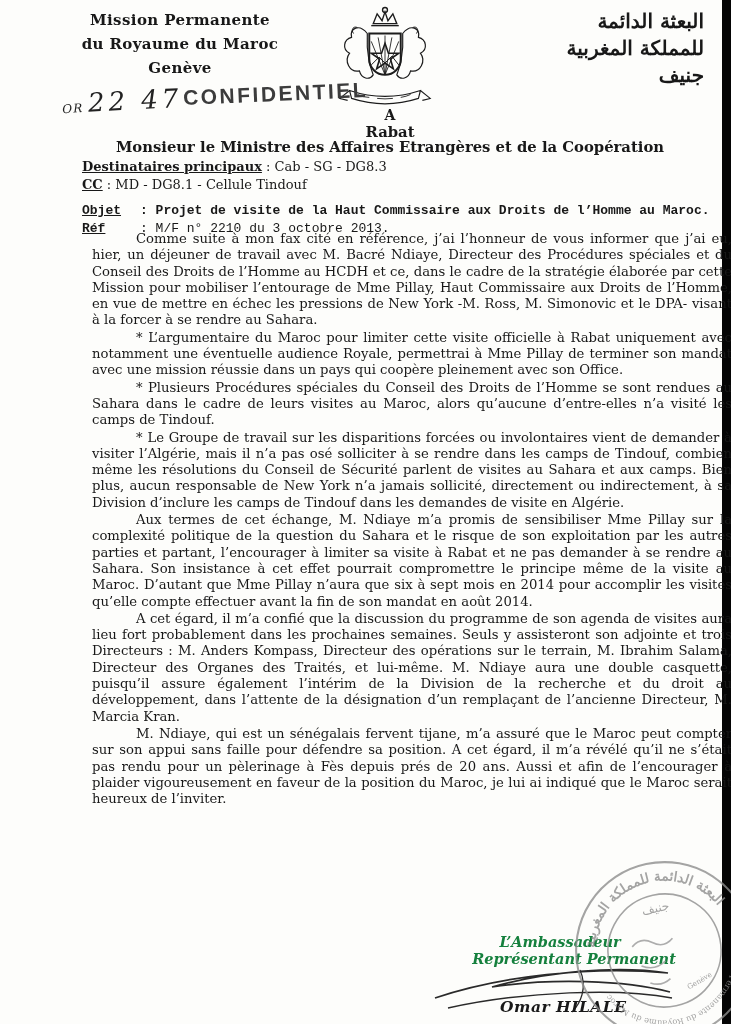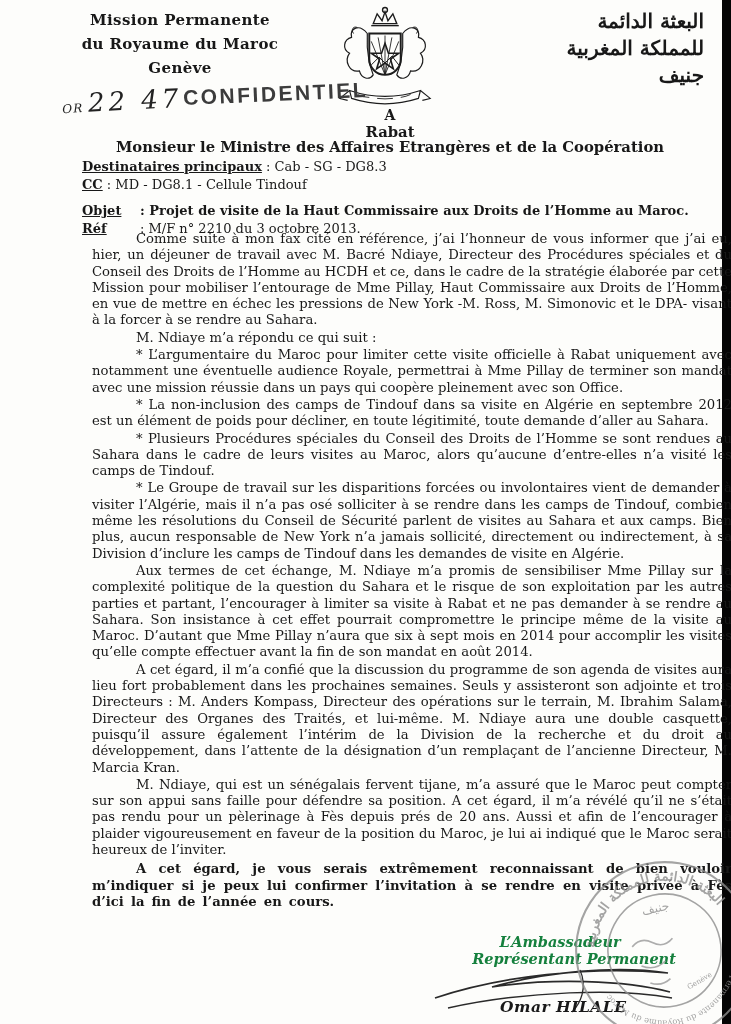--- a/index.html
+++ b/index.html
@@ -25,21 +25,21 @@
   .dateline{position:absolute;top:95px;left:455px;font-weight:bold;font-size:14.5px;}
 
   
   .address{position:absolute;top:108px;left:70px;width:640px;text-align:center;font-weight:bold;
            font-size:14.8px;line-height:15.5px;}
   .address .to{font-size:14px;}
 
   
   .routing{position:absolute;top:158px;left:62px;width:650px;font-size:13px;line-height:18px;margin-left:20px;}
   .lbl{font-weight:bold;text-decoration:underline;}
-  .routing .row2{margin-top:8px;display:flex;}
+  .routing .row2{margin-top:8px;display:flex;font-family:Liberation Mono, monospace;}
   .routing .row2 .lbl{width:58px;flex:0 0 58px;}
   .bold{font-weight:bold;}
 
   
   .body{position:absolute;top:231px;left:72px;width:640px;text-align:justify;
         font-size:13.2px;line-height:16.3px;margin-left:20px;}
   .body p{margin:0 0 1px 0;text-indent:44px;}
   .body p.final{font-weight:bold;word-spacing:2.5px;margin-top:3px;}
 
   
@@ -120,29 +120,26 @@
         <span class="bold">: Projet de visite de la Haut Commissaire aux Droits de l’Homme au Maroc.</span>
       </div>
     <div class="row2" style="margin-top:0">
         <span class="lbl">Réf</span>
         <span>: M/F n° 2210 du 3 octobre 2013.</span>
       </div>
   </div>
 
   <div class="body">
     <p>Comme suite à mon fax cité en référence, j’ai l’honneur de vous informer que j’ai eu, hier, un déjeuner de travail avec M. Bacré Ndiaye, Directeur des Procédures spéciales et du Conseil des Droits de l’Homme au HCDH et ce, dans le cadre de la stratégie élaborée par cette Mission pour mobiliser l’entourage de Mme Pillay, Haut Commissaire aux Droits de l’Homme, en vue de mettre en échec les pressions de New York -M. Ross, M. Simonovic et le DPA- visant à la forcer à se rendre au Sahara.</p>
-    <p>M. Ndiaye m’a répondu ce qui suit :</p>
     <p>* L’argumentaire du Maroc pour limiter cette visite officielle à Rabat uniquement avec notamment une éventuelle audience Royale, permettrai à Mme Pillay de terminer son mandat avec une mission réussie dans un pays qui coopère pleinement avec son Office.</p>
-    <p>* La non-inclusion des camps de Tindouf dans sa visite en Algérie en septembre 2012 est un élément de poids pour décliner, en toute légitimité, toute demande d’aller au Sahara.</p>
     <p>* Plusieurs Procédures spéciales du Conseil des Droits de l’Homme se sont rendues au Sahara dans le cadre de leurs visites au Maroc, alors qu’aucune d’entre-elles n’a visité les camps de Tindouf.</p>
     <p>* Le Groupe de travail sur les disparitions forcées ou involontaires vient de demander à visiter l’Algérie, mais il n’a pas osé solliciter à se rendre dans les camps de Tindouf, combien même les résolutions du Conseil de Sécurité parlent de visites au Sahara et aux camps. Bien plus, aucun responsable de New York n’a jamais sollicité, directement ou indirectement, à sa Division d’inclure les camps de Tindouf dans les demandes de visite en Algérie.</p>
     <p>Aux termes de cet échange, M. Ndiaye m’a promis de sensibiliser Mme Pillay sur la complexité politique de la question du Sahara et le risque de son exploitation par les autres parties et partant, l’encourager à limiter sa visite à Rabat et ne pas demander à se rendre au Sahara. Son insistance à cet effet pourrait compromettre le principe même de la visite au Maroc. D’autant que Mme Pillay n’aura que six à sept mois en 2014 pour accomplir les visites qu’elle compte effectuer avant la fin de son mandat en août 2014.</p>
     <p>A cet égard, il m’a confié que la discussion du programme de son agenda de visites aura lieu fort probablement dans les prochaines semaines. Seuls y assisteront son adjointe et trois Directeurs : M. Anders Kompass, Directeur des opérations sur le terrain, M. Ibrahim Salama, Directeur des Organes des Traités, et lui-même. M. Ndiaye aura une double casquette, puisqu’il assure également l’intérim de la Division de la recherche et du droit au développement, dans l’attente de la désignation d’un remplaçant de l’ancienne Directeur, M. Marcia Kran.</p>
     <p>M. Ndiaye, qui est un sénégalais fervent tijane, m’a assuré que le Maroc peut compter sur son appui sans faille pour défendre sa position. A cet égard, il m’a révélé qu’il ne s’était pas rendu pour un pèlerinage à Fès depuis prés de 20 ans. Aussi et afin de l’encourager à plaider vigoureusement en faveur de la position du Maroc, je lui ai indiqué que le Maroc serait heureux de l’inviter.</p>
-    <p class="final">A cet égard, je vous serais extrêmement reconnaissant de bien vouloir m’indiquer si je peux lui confirmer l’invitation à se rendre en visite privée à Fès d’ici la fin de l’année en cours.</p>
   </div>
 
   <div class="signature">
     <div>L’Ambassadeur</div>
     <div class="t2">Représentant Permanent</div>
   </div>
   <svg class="sig-scribble" viewBox="0 0 250 55">
     <path d="M5,38 C70,16 160,6 238,13 C185,5 115,12 62,27 C120,18 195,20 240,32" fill="none" stroke="#2a2a2a" stroke-width="1.7"></path>
     <path d="M18,48 C95,31 190,28 242,38" fill="none" stroke="#2a2a2a" stroke-width="1.4"></path>
     <path d="M150,10 C158,28 150,44 142,52" fill="none" stroke="#2a2a2a" stroke-width="1.2"></path>

